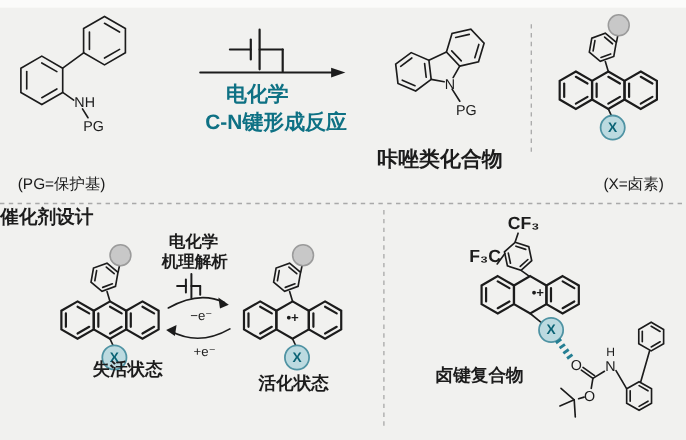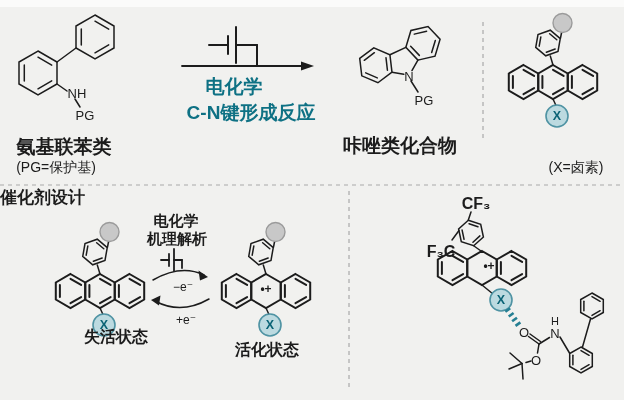--- a/index.html
+++ b/index.html
@@ -175,21 +175,20 @@
         <line x1="560" y1="337" x2="569.5" y2="353"></line>
         <use href="#hexS" x="581" y="360"></use>
         <use href="#hexS" x="592" y="306"></use>
         <line x1="582.5" y1="347" x2="590.5" y2="319"></line>
       </g>
     </g>
   </svg>
 
   <span class="lbl atom" style="left:77px;top:93px">NH</span>
   <span class="lbl atom" style="left:85px;top:115px">PG</span>
-  <span class="lbl cap" style="left:64px;top:146px">氨基联苯类</span>
   <span class="lbl note" style="left:56px;top:167px">(PG=保护基)</span>
 
   <span class="lbl teal1" style="left:234px;top:86px">电化学</span>
   <span class="lbl teal1" style="left:251px;top:112px">C-N键形成反应</span>
 
   <span class="lbl atom" style="left:409px;top:76px">N</span>
   <span class="lbl atom" style="left:424px;top:100px">PG</span>
   <span class="lbl cap" style="left:400px;top:145px">咔唑类化合物</span>
 
   <span class="lbl xlbl" style="left:557px;top:116px">X</span>
@@ -202,20 +201,21 @@
   <span class="lbl elbl" style="left:186px;top:320px">+e⁻</span>
 
   <span class="lbl xlbl" style="left:104px;top:325px">X</span>
   <span class="lbl cap2" style="left:116px;top:337px">失活状态</span>
 
   <span class="lbl rad" style="left:266px;top:289px">•+</span>
   <span class="lbl xlbl" style="left:270px;top:325px">X</span>
   <span class="lbl cap2" style="left:267px;top:350px">活化状态</span>
 
   <span class="lbl fl" style="left:476px;top:204px">CF₃</span>
-  <span class="lbl fl" style="left:441px;top:252px">F₃C</span>
+  <span class="lbl fl" style="left:441px;top:234px">F₃C</span>
   <span class="lbl rad" style="left:489px;top:266px">•+</span>
   <span class="lbl xlbl" style="left:501px;top:300px">X</span>
+  <span class="lbl cap2" style="left:436px;top:342px">卤键复合物</span>
   <span class="lbl atom" style="left:524px;top:332px">O</span>
   <span class="lbl atom" style="left:536px;top:360px">O</span>
   <span class="lbl atom" style="left:555px;top:333px">N</span>
   <span class="lbl atom2" style="left:555px;top:321px">H</span>
 </div>
 
 </body></html>

